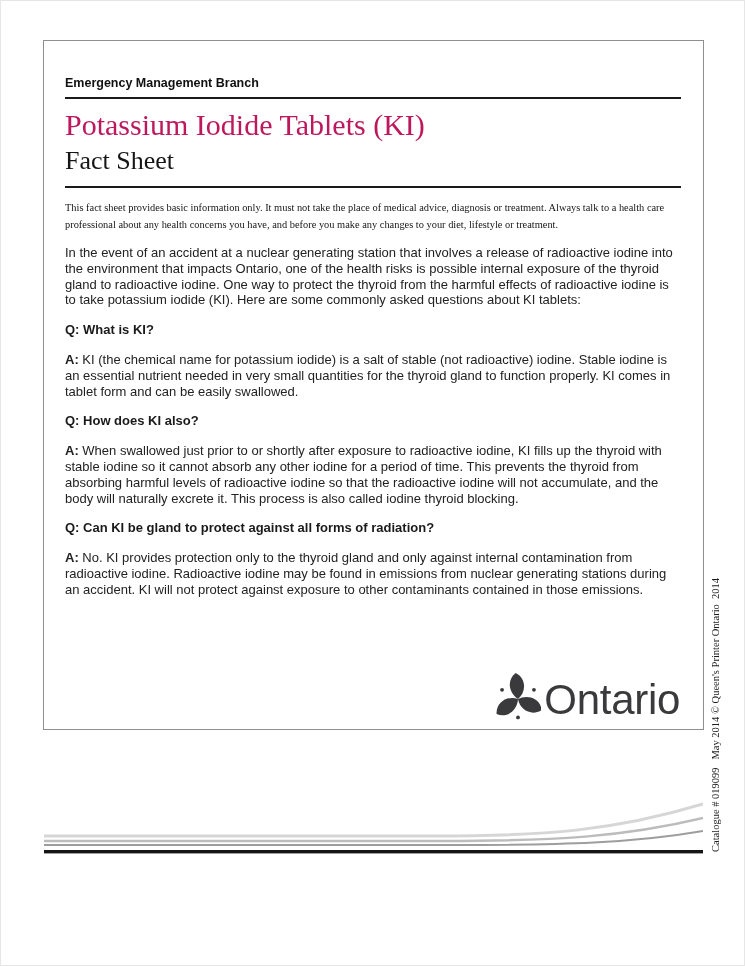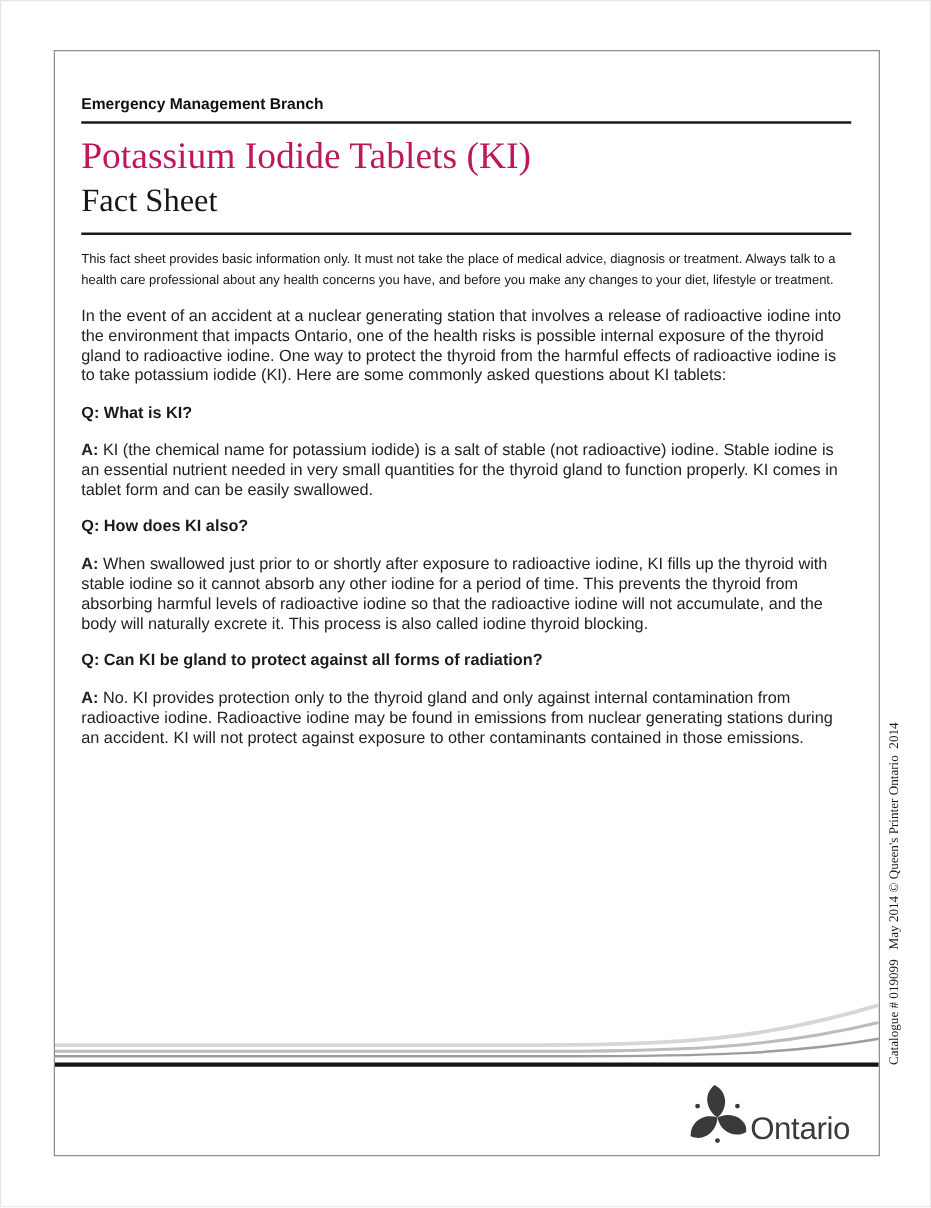--- a/index.html
+++ b/index.html
@@ -13,21 +13,21 @@
     background: #ffffff;
     border: 1px solid #e6e6e6;
     overflow: hidden;
   }
 
   .page-box {
     position: absolute;
     left: 42px;
     top: 39px;
     width: 661px;
-    height: 885px;
+    height: 690px;
     border: 1px solid #8f8f8f;
     background: #ffffff;
   }
 
   .content {
     padding: 35px 22px 0 21px;
     color: #1f1f1f;
   }
 
   .branch {
@@ -56,21 +56,21 @@
     font-family: Liberation Serif, serif;
     font-weight: normal;
     font-size: 26px;
     line-height: 34px;
     margin-bottom: 6px;
     color: #161616;
   }
 
   .disclaimer {
     margin-top: 12px;
-    font-family: Liberation Sans, sans-serif;
+    font-family: Liberation Serif, serif;
     font-size: 10.4px;
     line-height: 16.5px;
     color: #151515;
   }
 
   .body-copy { margin-top: 12px; max-width: 614px; }
 
   .para {
     font-size: 13px;
     line-height: 15.8px;
@@ -99,21 +99,21 @@
   .logo {
     position: absolute;
     right: 23px;
     bottom: 5px;
     display: flex;
     align-items: flex-end;
   }
   .trillium { display: block; margin-right: 3px; }
   .logo-word {
     font-family: "Liberation Sans", sans-serif;
-    font-size: 25px;
+    font-size: 42px;
     letter-spacing: -0.3px;
     color: #3a3a3c;
     line-height: 1;
     padding-bottom: 3px;
   }
 
   .catalogue-note {
     position: absolute;
     left: 708px;
     top: 851px;

